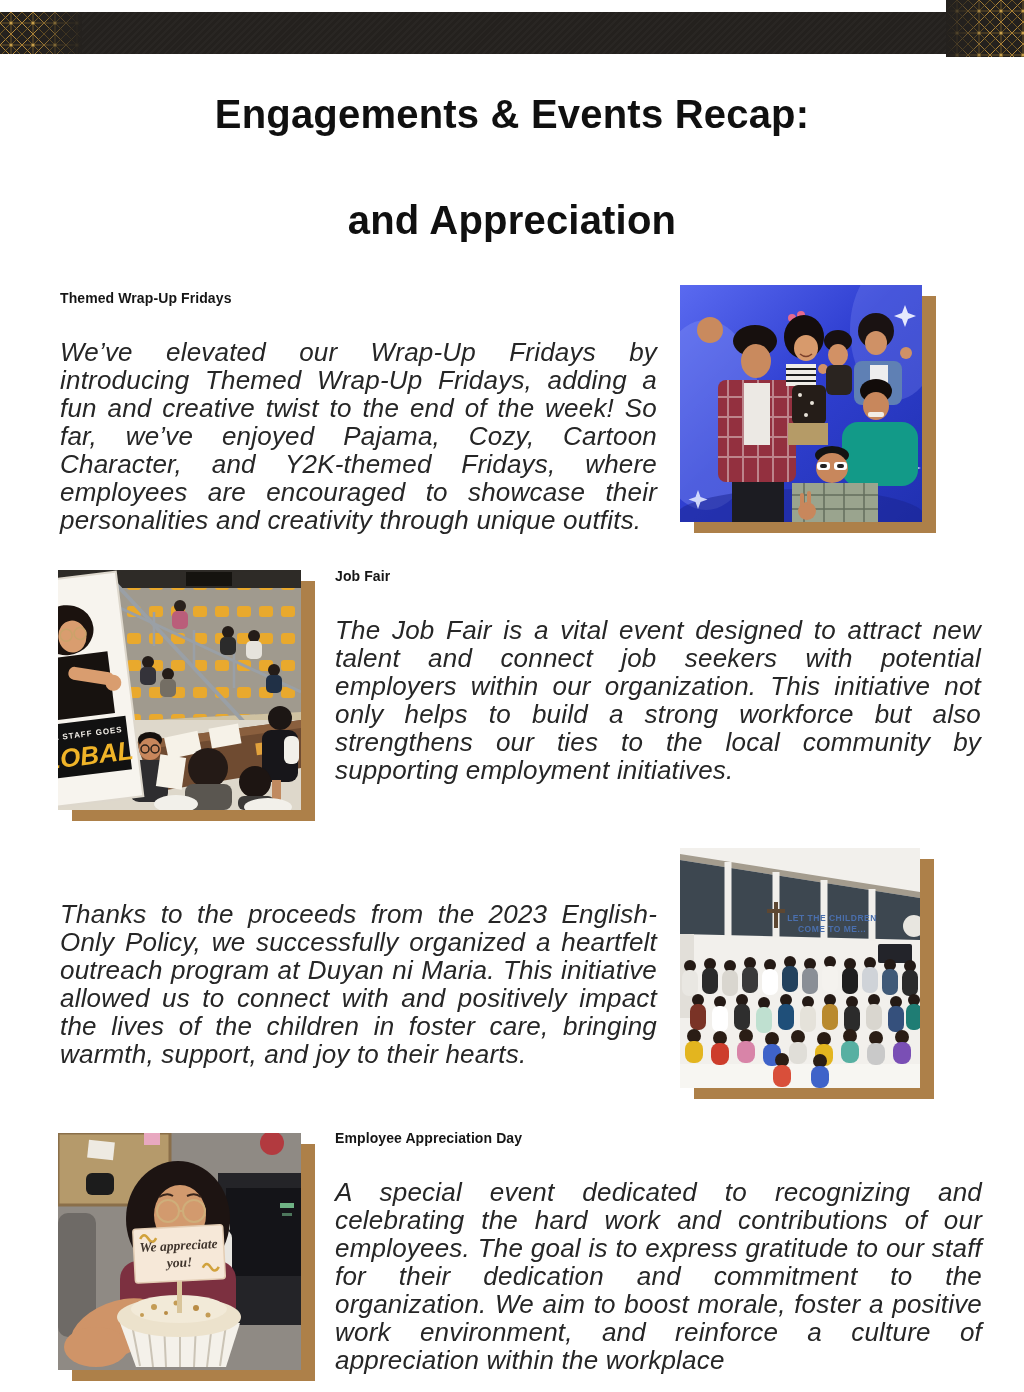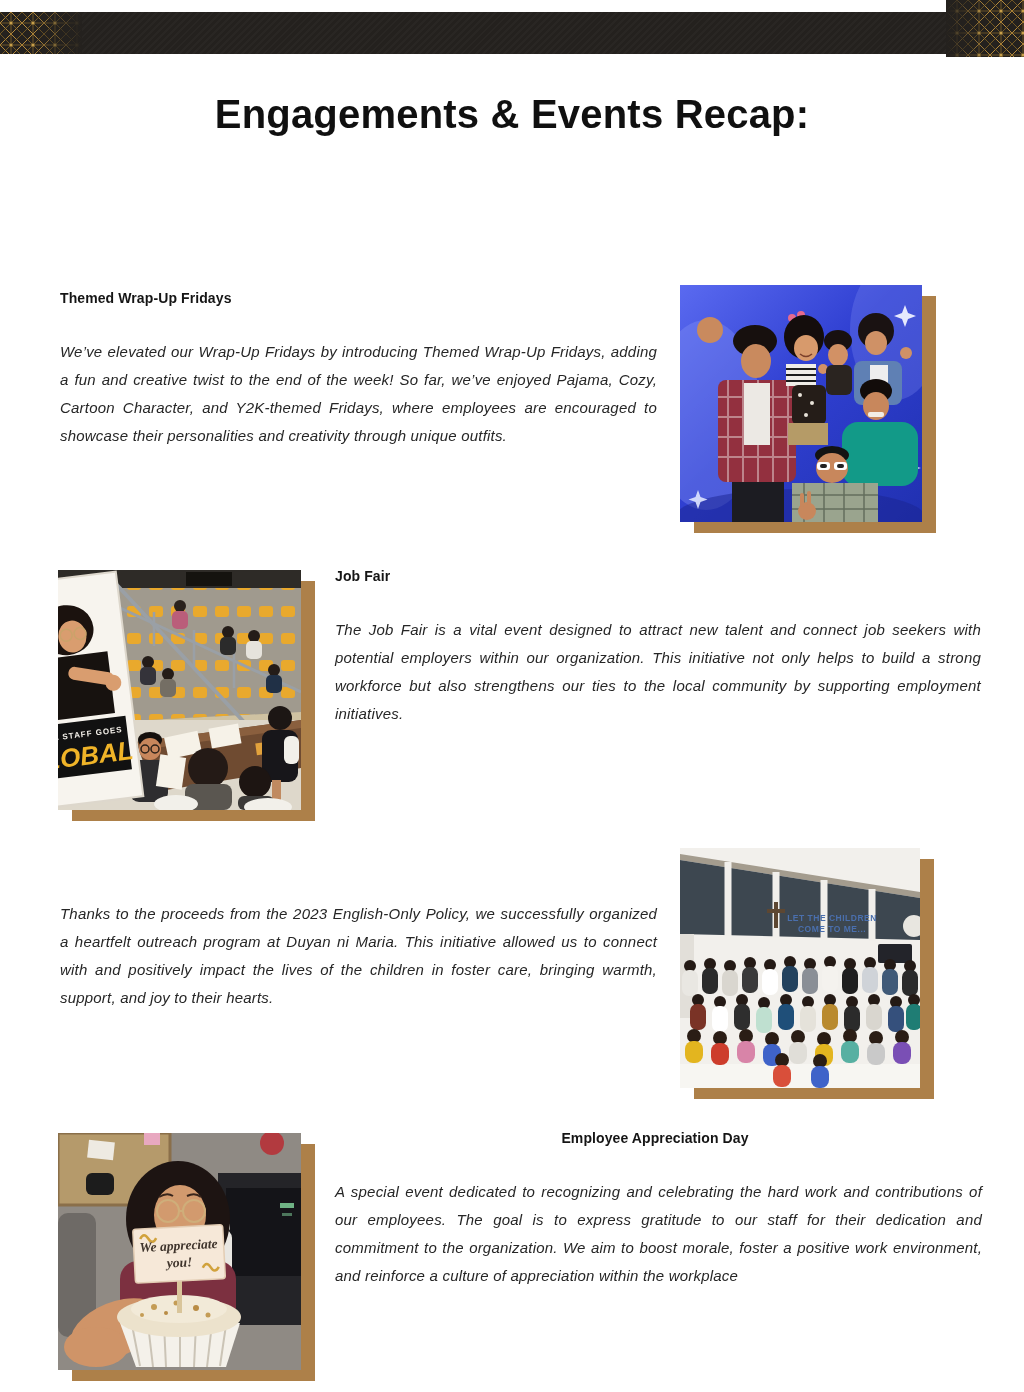--- a/index.html
+++ b/index.html
@@ -12,30 +12,30 @@
   .corner{position:absolute;display:block;}
   .corner.left{left:0;top:12px;width:82px;height:42px;}
   .corner.right{right:0;top:0;width:78px;height:57px;}
 
   
   .title{position:absolute;top:88px;left:0;width:1024px;margin:0;text-align:center;
          font-size:40px;line-height:53px;font-weight:700;color:#101010;letter-spacing:.2px;}
 
   
   .sec-h{position:absolute;margin:0;font-size:14px;font-weight:700;color:#151515;letter-spacing:.1px;}
-  .sec-b{position:absolute;margin:0;font-size:15px;font-style:italic;color:#262626;
+  .sec-b{position:absolute;margin:0;font-size:26px;font-style:italic;color:#262626;
          line-height:28px;text-align:justify;letter-spacing:.2px;}
 
   .s1h{left:60px;top:290px;width:600px;}
   .s1b{left:60px;top:338px;width:597px;}
   .s2h{left:335px;top:568px;width:640px;}
   .s2b{left:335px;top:616px;width:646px;}
   .s3h{left:60px;top:852px;width:645px;}
   .s3b{left:60px;top:900px;width:597px;}
-  .s4h{left:335px;top:1130px;width:640px;text-align:center;}
+  .s4h{left:335px;top:1130px;width:640px;}
   .s4b{left:335px;top:1178px;width:647px;}
 
   
   .photo{position:absolute;box-shadow:14px 11px 0 0 #ad8049;background:#d8d8d8;}
   .photo svg{display:block;width:100%;height:100%;}
   .p1{left:680px;top:285px;width:242px;height:237px;}
   .p2{left:58px;top:570px;width:243px;height:240px;}
   .p3{left:680px;top:848px;width:240px;height:240px;}
   .p4{left:58px;top:1133px;width:243px;height:237px;}
 </style>
@@ -74,20 +74,21 @@
       </linearGradient>
     </defs>
     <rect width="78" height="57" fill="#24211e"></rect>
     <rect width="78" height="57" fill="url(#cpb)"></rect>
     <rect width="78" height="57" fill="url(#fdr)"></rect>
   </svg>
 
   <h1 class="title">
     <span>Engagements &amp; Events Recap:</span><br>
     <br>
+    <span>and Appreciation</span>
   </h1>
 
   <h2 class="sec-h s1h">Themed Wrap-Up Fridays</h2>
   <p class="sec-b s1b">We’ve elevated our Wrap-Up Fridays by introducing Themed Wrap-Up Fridays, adding a fun and creative twist to the end of the week! So far, we’ve enjoyed Pajama, Cozy, Cartoon Character, and Y2K-themed Fridays, where employees are encouraged to showcase their personalities and creativity through unique outfits.</p>
   <div class="photo p1">
     <svg viewBox="0 0 242 237" preserveAspectRatio="none">
       <defs>
         <linearGradient id="p1g" x1="0" y1="0" x2="1" y2="1">
           <stop offset="0" stop-color="#5a6af0"></stop>
             <stop offset="0.45" stop-color="#3040d2"></stop>

